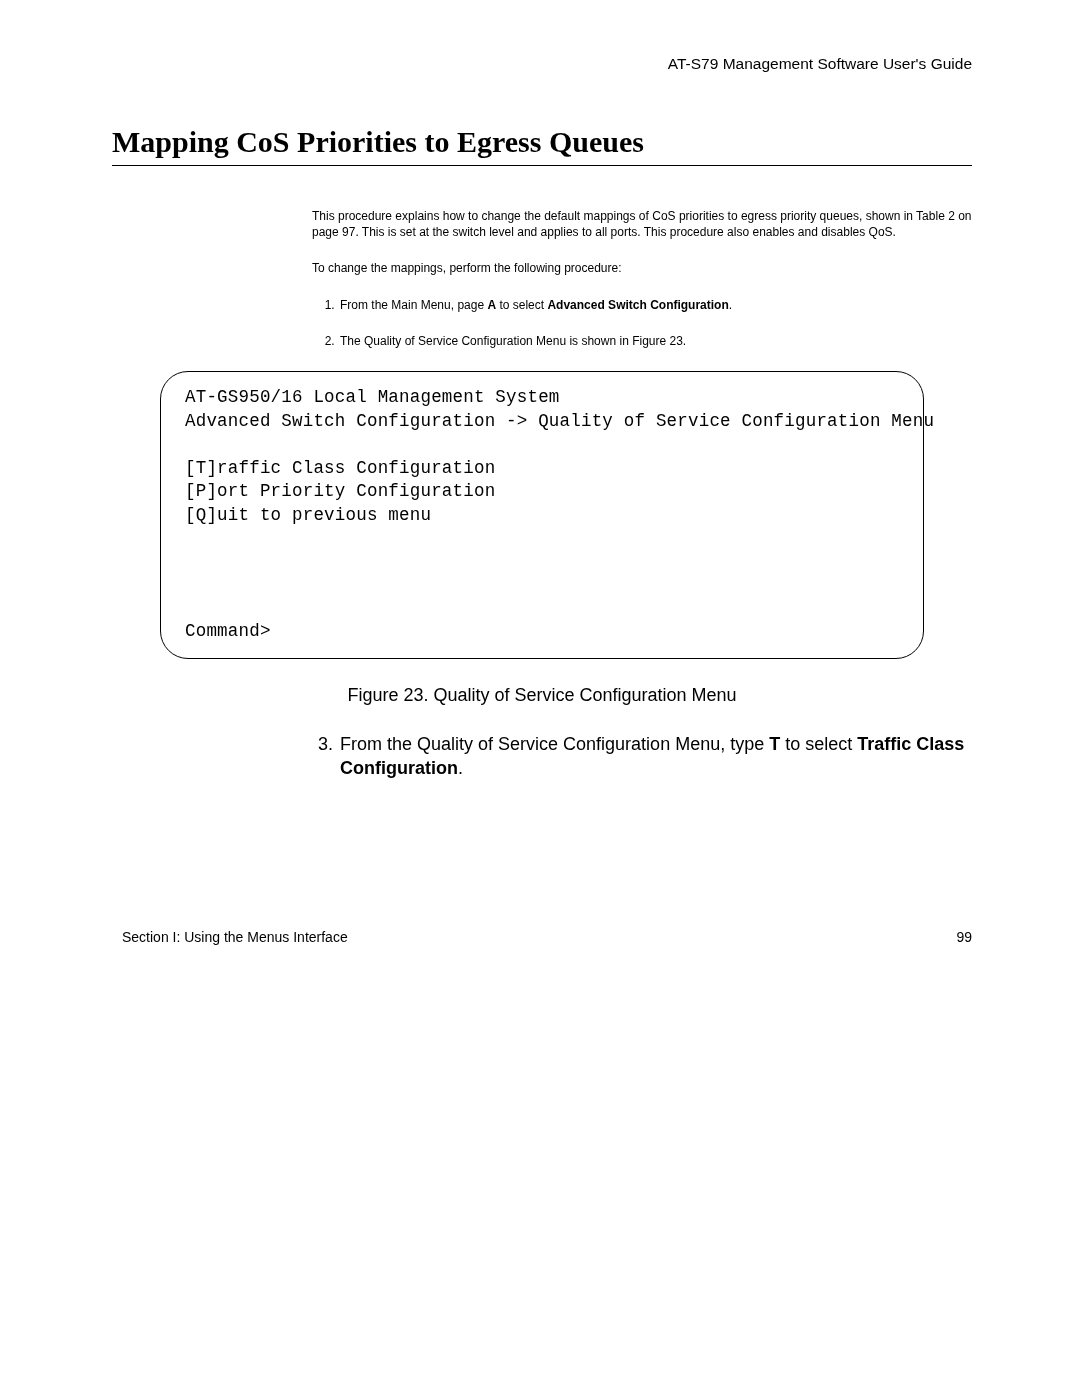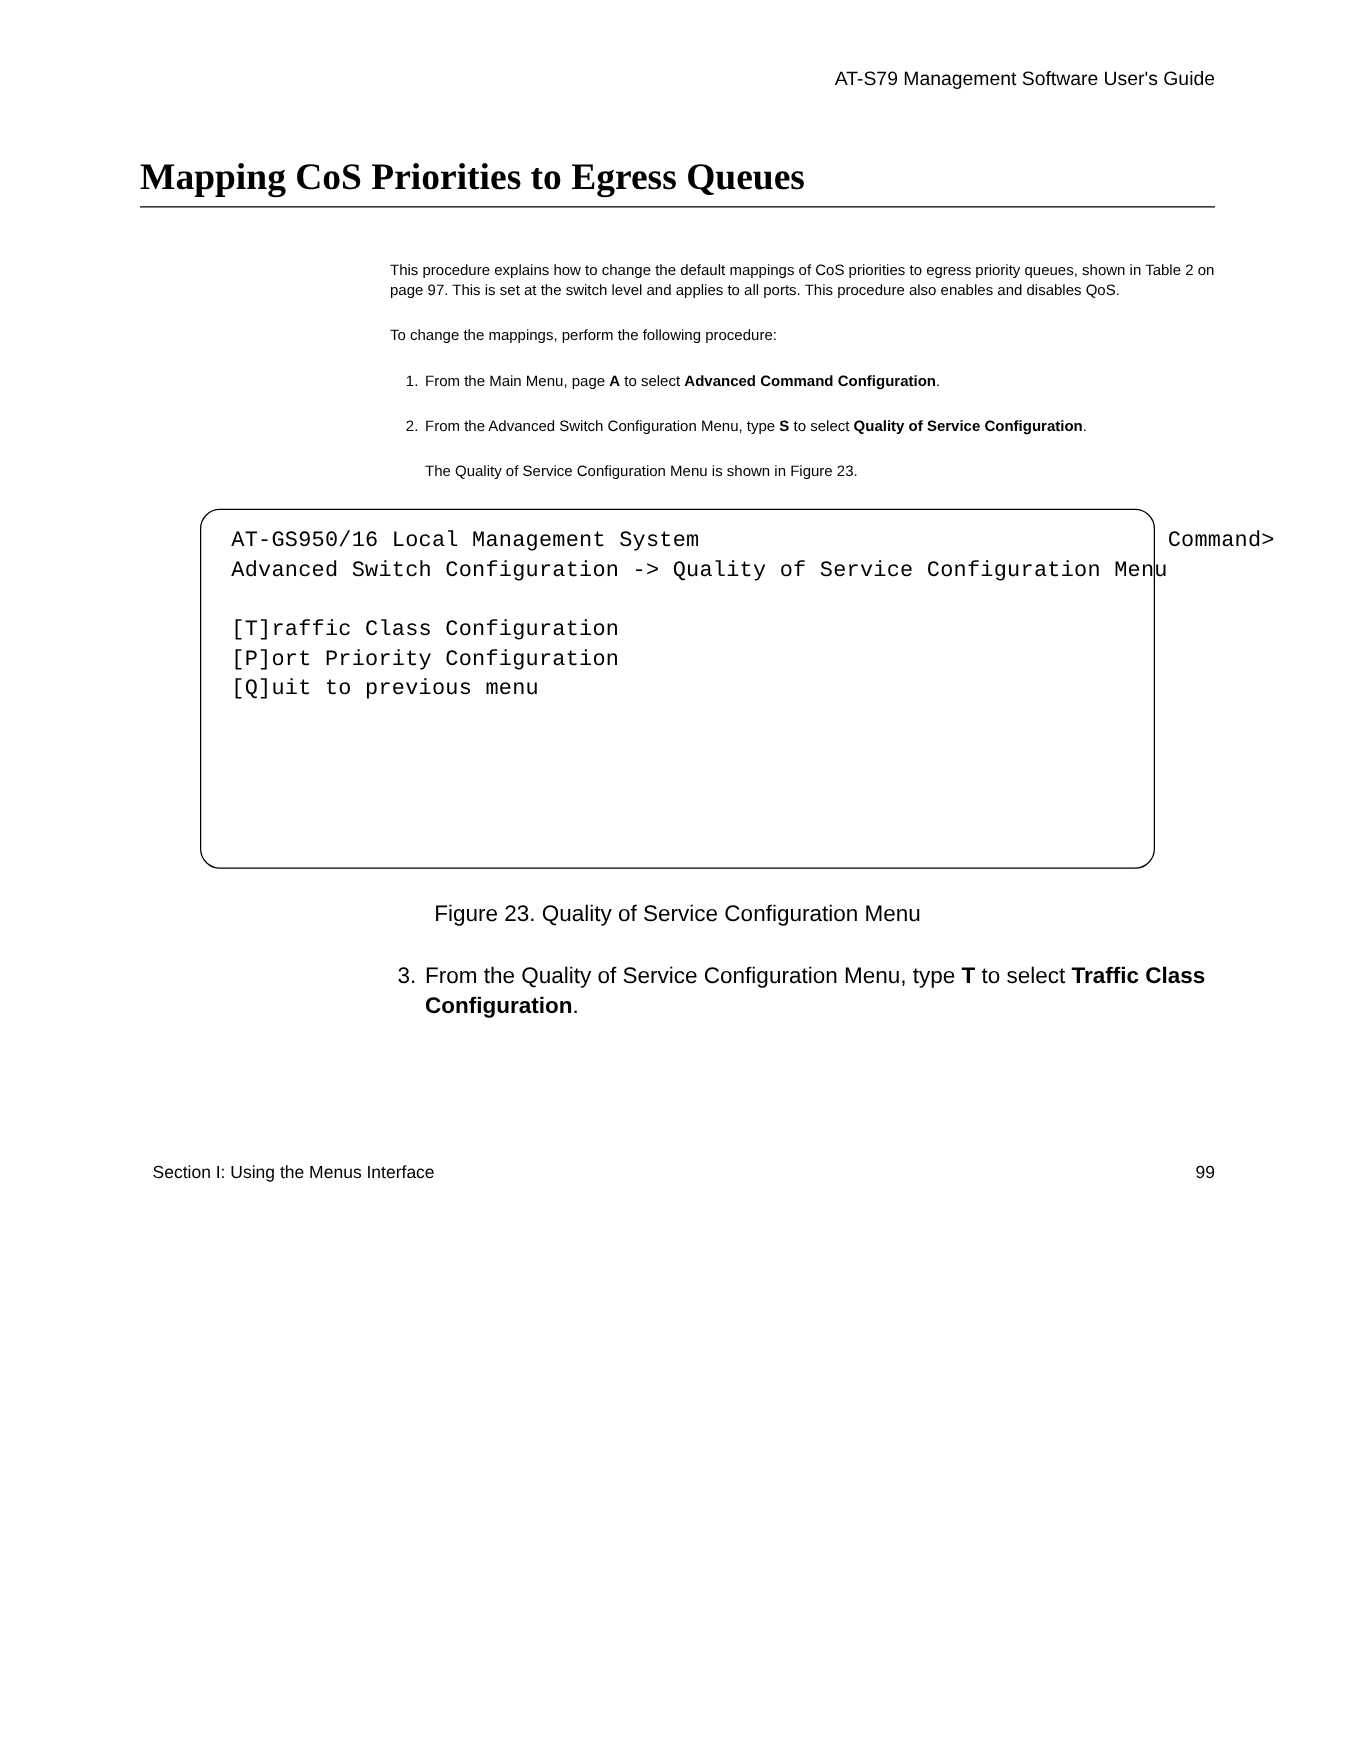--- a/index.html
+++ b/index.html
@@ -48,28 +48,29 @@
     padding-left: 26px;
     margin: 0;
   }
   .step-list > li { margin-bottom: 20px; padding-left: 2px; }
   .step-list > li p { margin: 0 0 20px 0; }
   .step-list > li p:last-child { margin-bottom: 0; }
   .bold { font-weight: bold; }
   .terminal-box {
     margin: 22px 48px 0 48px;
     border: 1.5px solid #000;
-    border-radius: 16px;
+    border-radius: 28px;
     padding: 14px 24px 14px 24px;
     font-family: "Lucida Console", "Courier New", monospace;
     font-size: 17.5px;
     line-height: 1.35;
     min-height: 288px;
     box-sizing: border-box;
     display: flex;
+    flex-direction: column;
     justify-content: space-between;
     letter-spacing: 0.2px;
   }
   .terminal-top { white-space: pre; }
   .terminal-bottom { white-space: pre; }
   .figure-caption {
     text-align: center;
     font-size: 18px;
     margin: 26px 0 26px 0;
   }
@@ -98,27 +99,24 @@
   <h1 class="section-title">Mapping CoS Priorities to Egress Queues</h1>
   <hr class="title-rule">
 
   <div class="body-col">
     <p>This procedure explains how to change the default mappings of CoS priorities to egress priority queues, shown in Table 2 on page 97. This is set at the switch level and applies to all ports. This procedure also enables and disables QoS.</p>
     <p>To change the mappings, perform the following procedure:</p>
 
     <ol class="step-list">
       <li>
         <p>
-          <span>From the Main Menu, page </span><span class="bold">A</span><span> to select </span><span class="bold">Advanced Command Configuration</span><span>.</span>
+          <span>From the Main Menu, page </span><span class="bold">A</span><span> to select </span><span class="bold">Advanced Switch Configuration</span><span>.</span>
         </p>
       </li>
       <li>
-        <p>
-          <span>From the Advanced Switch Configuration Menu, type </span><span class="bold">S</span><span> to select </span><span class="bold">Quality of Service Configuration</span><span>.</span>
-        </p>
         <p>The Quality of Service Configuration Menu is shown in Figure 23.</p>
       </li>
     </ol>
   </div>
 
   <div class="terminal-box">
     <div class="terminal-top"><span>AT-GS950/16 Local Management System</span>
 <span>Advanced Switch Configuration -&gt; Quality of Service Configuration Menu</span>
 <span></span>
 <span>[T]raffic Class Configuration</span>

